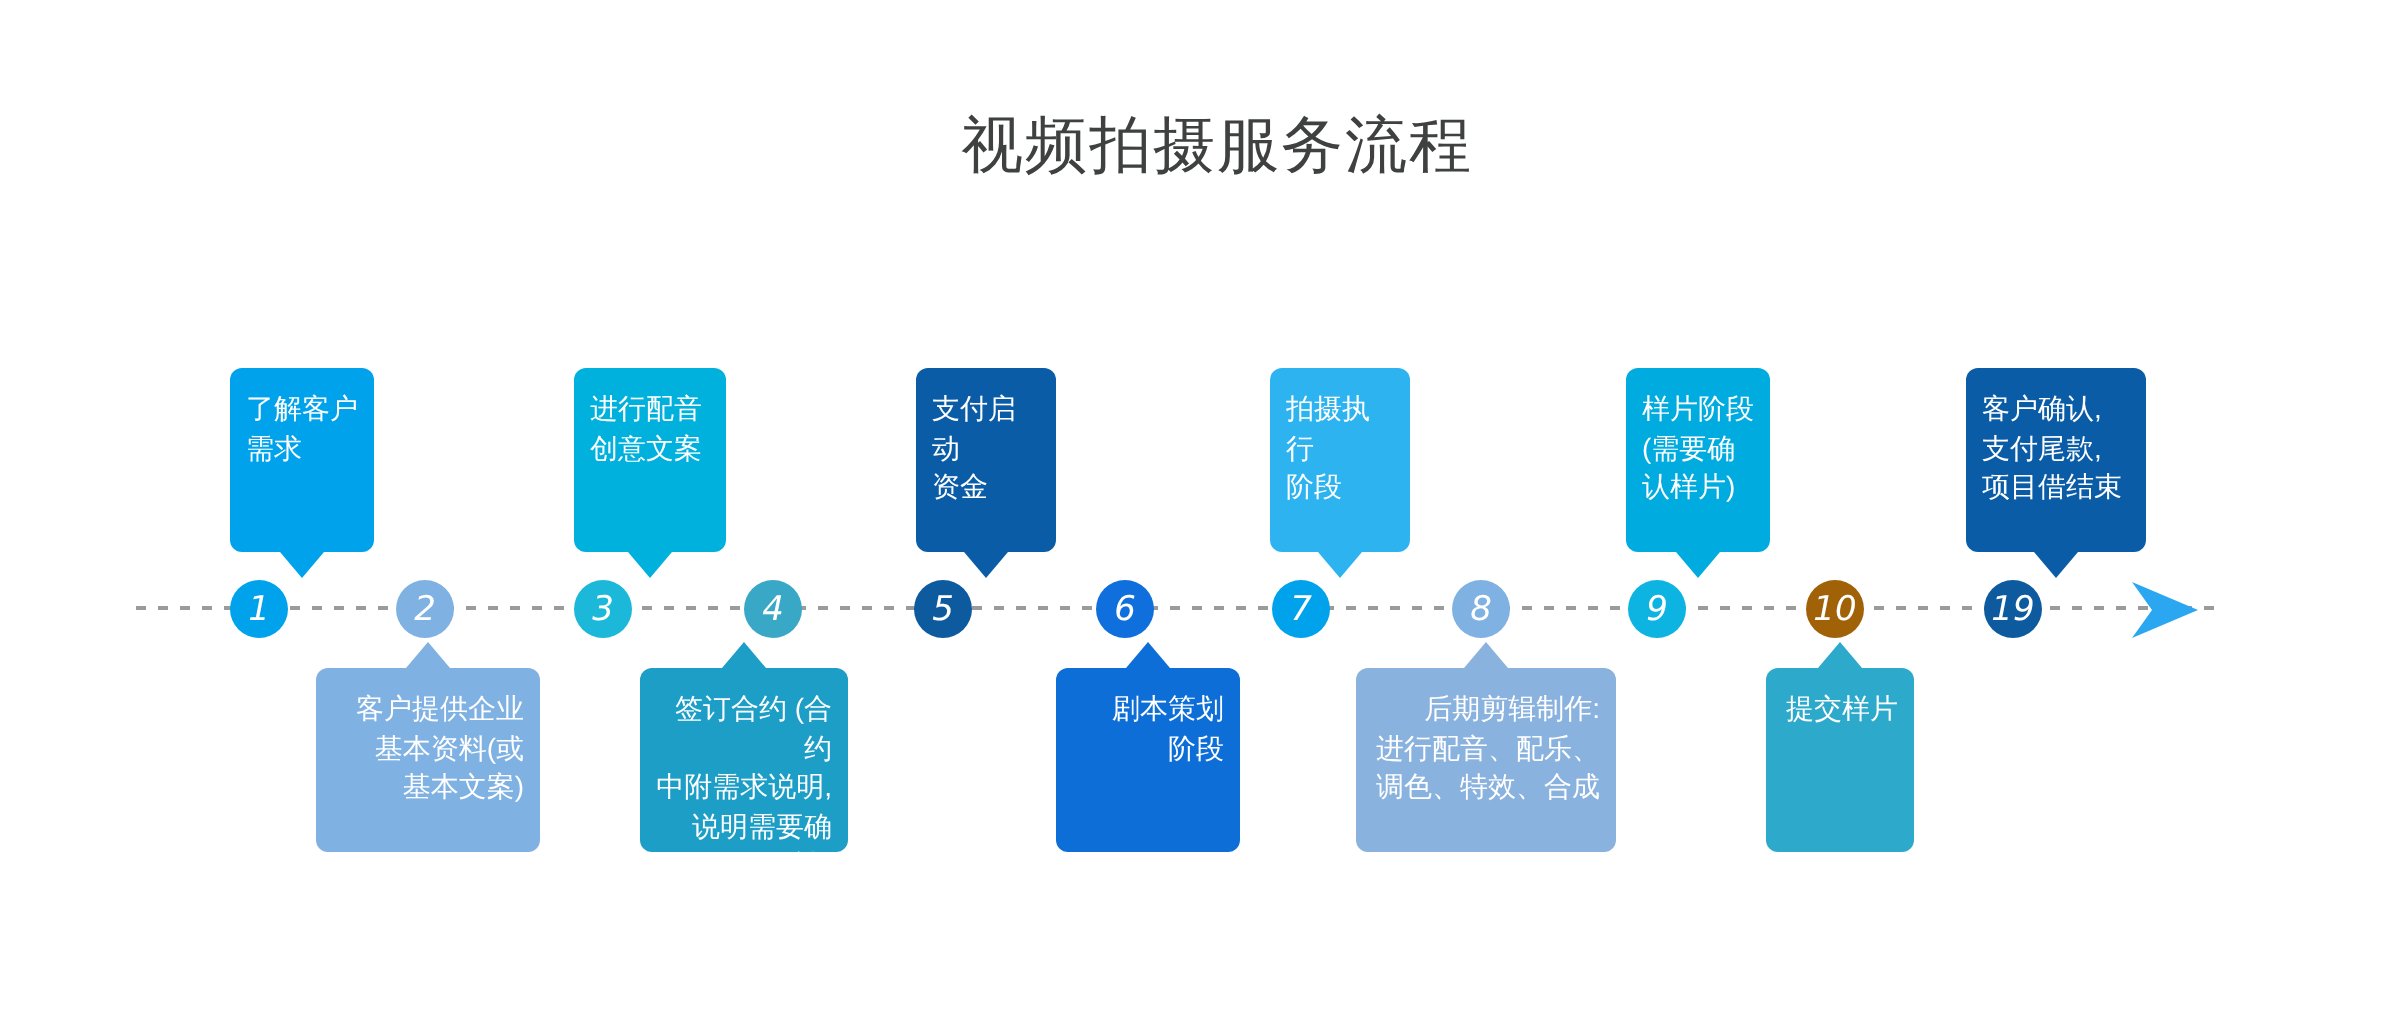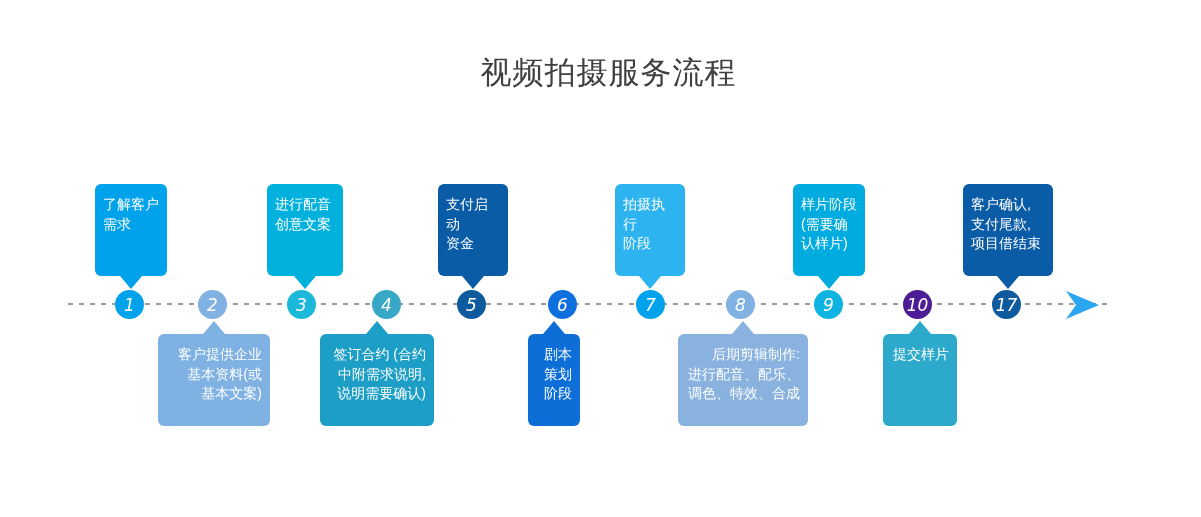--- a/index.html
+++ b/index.html
@@ -14,56 +14,56 @@
   .timeline{
     position:absolute;left:68px;top:303px;width:1040px;height:2px;
     background:repeating-linear-gradient(90deg,#9b9b9b 0 5px,transparent 5px 11px);
   }
   .arrow{position:absolute;left:1066px;top:290px;width:36px;height:30px;}
   .box{
     position:absolute;border-radius:6px;color:#ffffff;font-size:14px;
     line-height:19.5px;padding:11px 8px;box-sizing:border-box;
     white-space:pre-line;background:var(--c);
   }
-  .box.above{top:184px;height:92px;}
+  .box.above{top:184px;height:92px;margin-left:20px;}
   .box.below{top:334px;height:92px;text-align:right;}
   .tail{
     position:absolute;left:50%;transform:translateX(-50%);
     width:0;height:0;border-left:11px solid transparent;border-right:11px solid transparent;
   }
   .above .tail{bottom:-13px;border-top:13px solid var(--c);}
   .below .tail{top:-13px;border-bottom:13px solid var(--c);}
   .circle{
     position:absolute;top:290px;width:29px;height:29px;border-radius:50%;
     display:flex;align-items:center;justify-content:center;color:#ffffff;
     font-size:17px;font-style:italic;font-family:"DejaVu Sans",sans-serif;
   }
   
   .s1{left:95px;width:72px;--c:#00a2ec}
   .s2{left:158px;width:112px;--c:#7fb1e2}
   .s3{left:267px;width:76px;--c:#00b1dd}
-  .s4{left:320px;width:114px;--c:#1c9ec6}
+  .s4{left:320px;width:104px;--c:#1c9ec6}
   .s5{left:438px;width:70px;--c:#0b5ca6}
-  .s6{left:528px;width:52px;--c:#0d6ed8}
+  .s6{left:528px;width:92px;--c:#0d6ed8}
   .s7{left:615px;width:70px;--c:#2db3f0}
   .s8{left:678px;width:130px;--c:#89b2de}
   .s9{left:793px;width:72px;--c:#00abdf}
   .s10{left:883px;width:74px;--c:#2ca9cb}
   .s11{left:963px;width:90px;--c:#0b5ca6}
   
   .c1{left:115px;background:#00a2ec}
   .c2{left:198px;background:#7fb1e2}
   .c3{left:287px;background:#1cb8d9}
   .c4{left:372px;background:#39a7c6}
   .c5{left:457px;background:#0d5b9e}
   .c6{left:548px;background:#0f6fdd}
   .c7{left:636px;background:#00a2ec}
   .c8{left:726px;background:#7fb1e2}
   .c9{left:814px;background:#0db4e2}
-  .c10{left:903px;background:#4c1d95}
+  .c10{left:903px;background:#a16207}
   .c11{left:992px;background:#0d5b9e}
 </style>
 </head>
 <body>
 
 <div class="canvas">
 
   <div class="title">视频拍摄服务流程</div>
 
   <div class="timeline"></div>
@@ -123,16 +123,16 @@
   <div class="circle c8">
       <span>8</span>
     </div>
   <div class="circle c9">
       <span>9</span>
     </div>
   <div class="circle c10">
       <span>10</span>
     </div>
   <div class="circle c11">
-      <span>17</span>
+      <span>19</span>
     </div>
 
 </div>
 
 </body></html>

